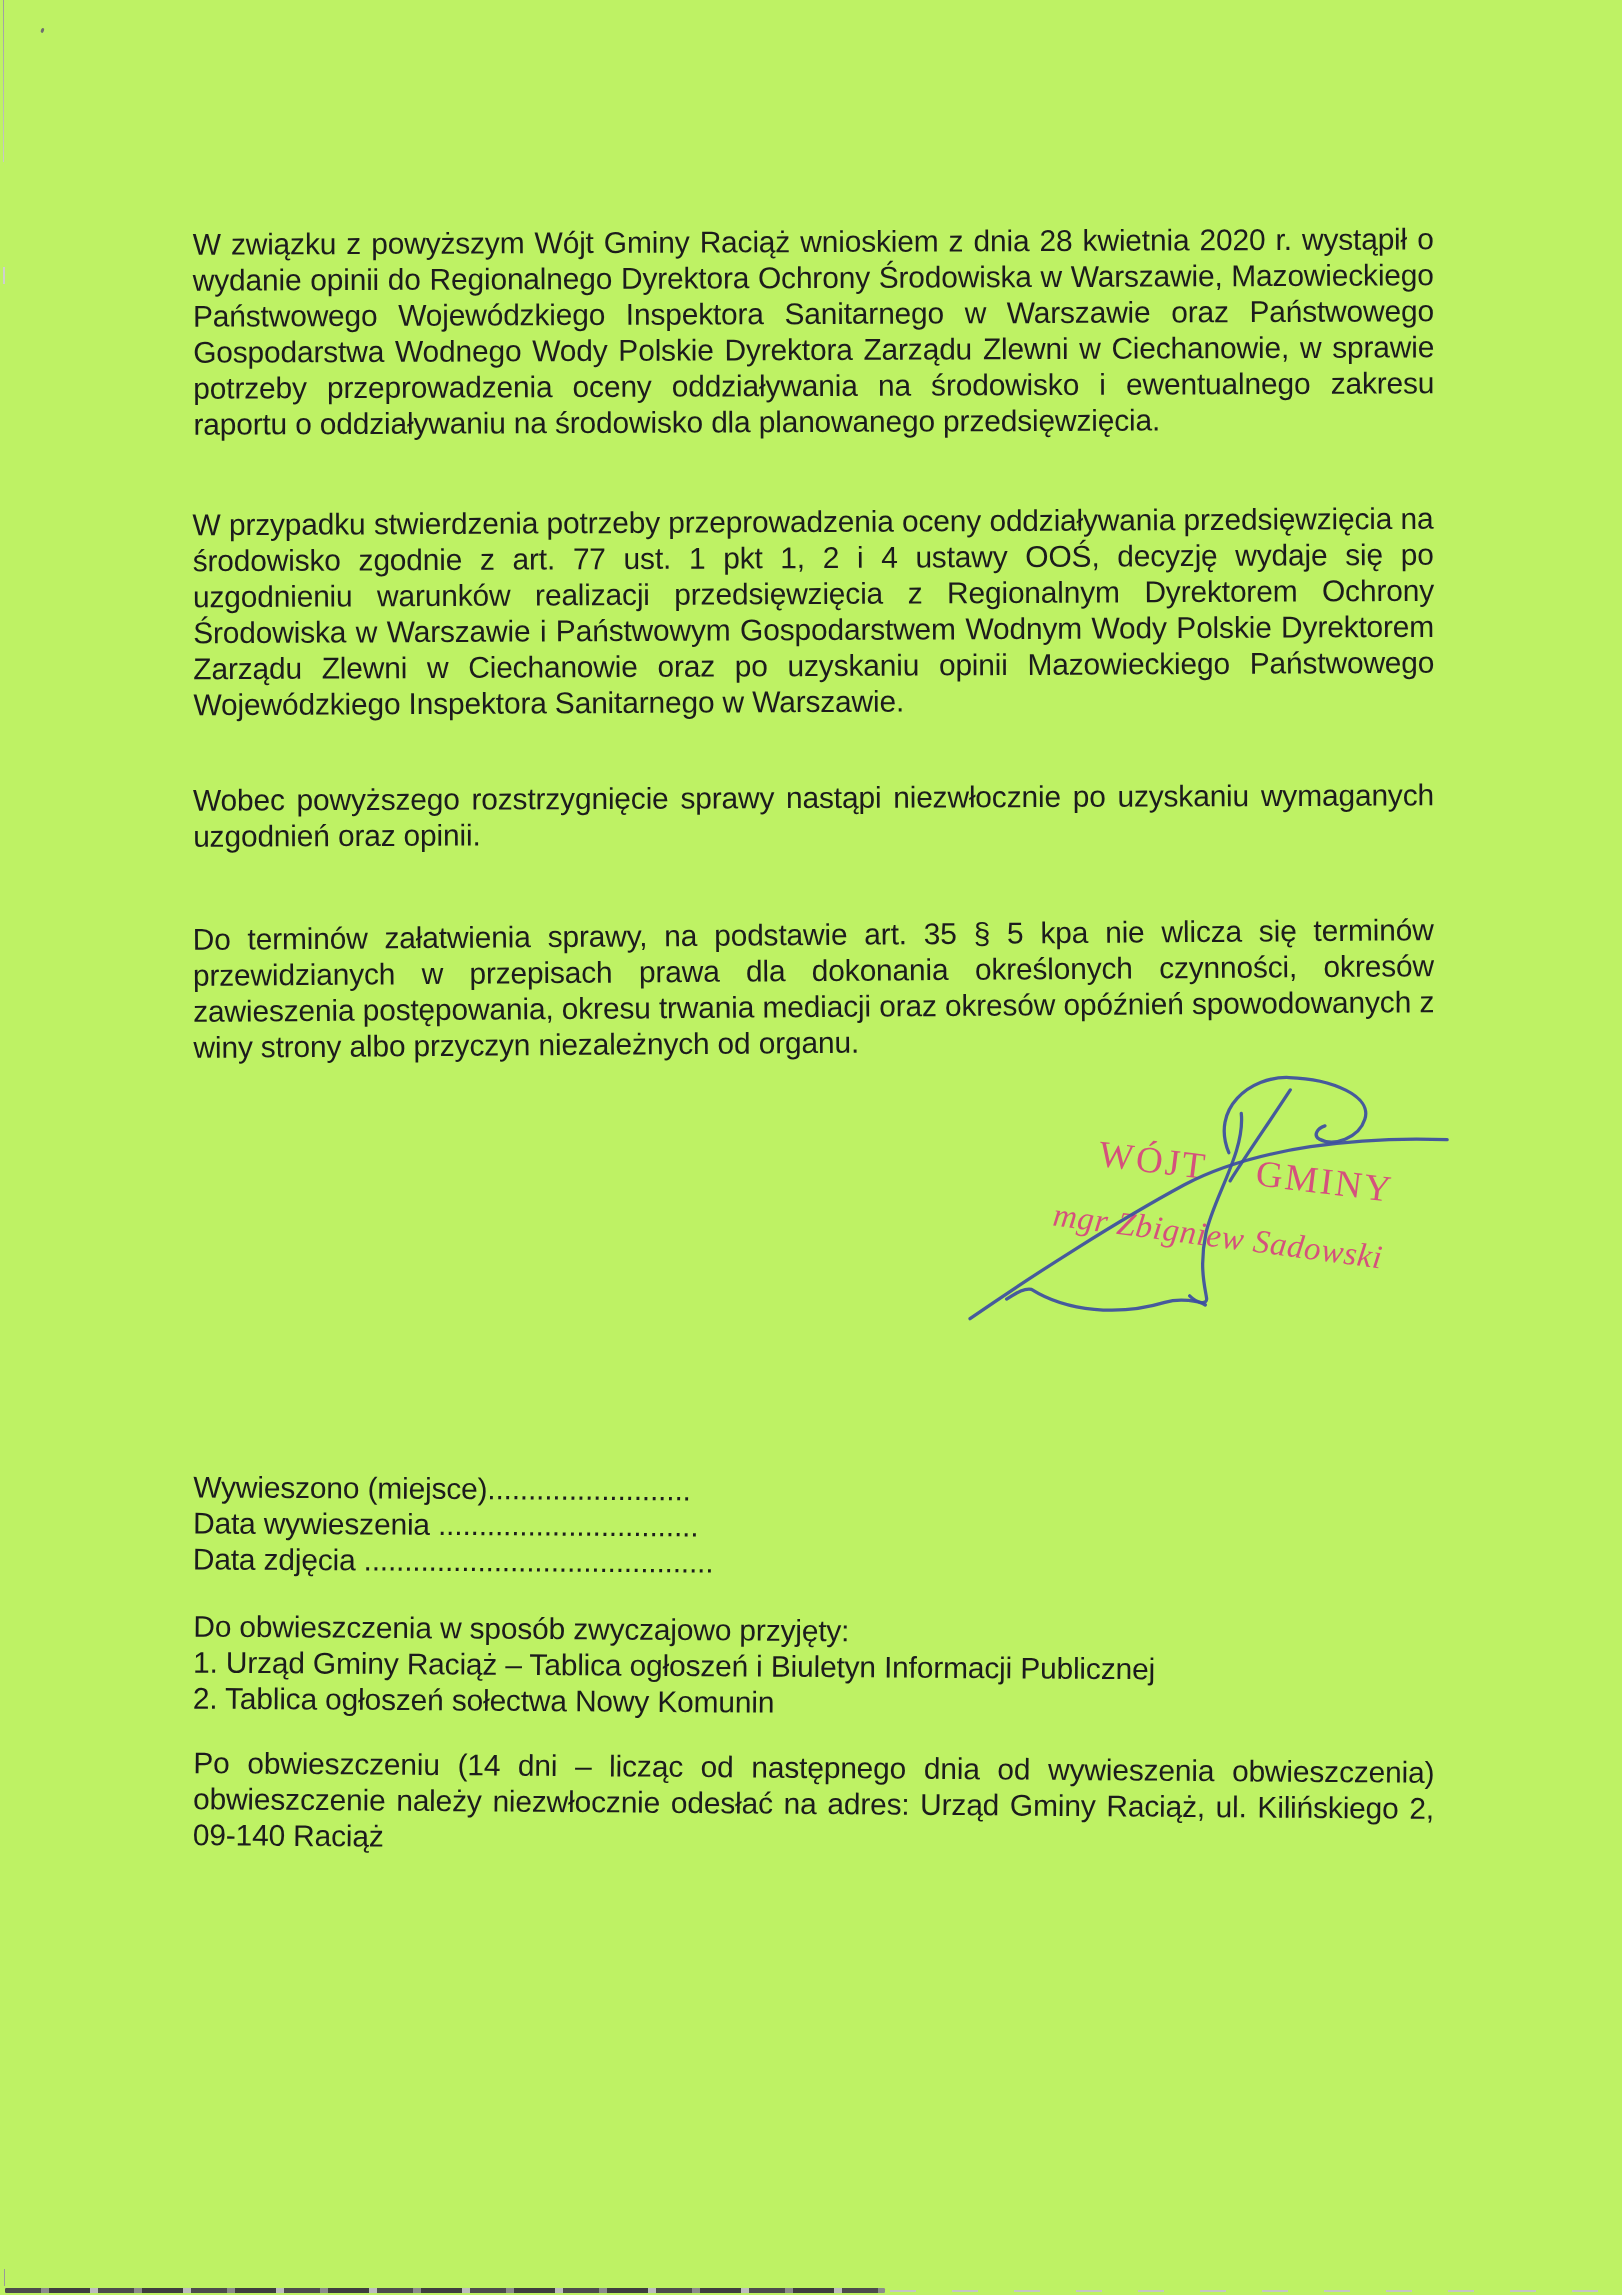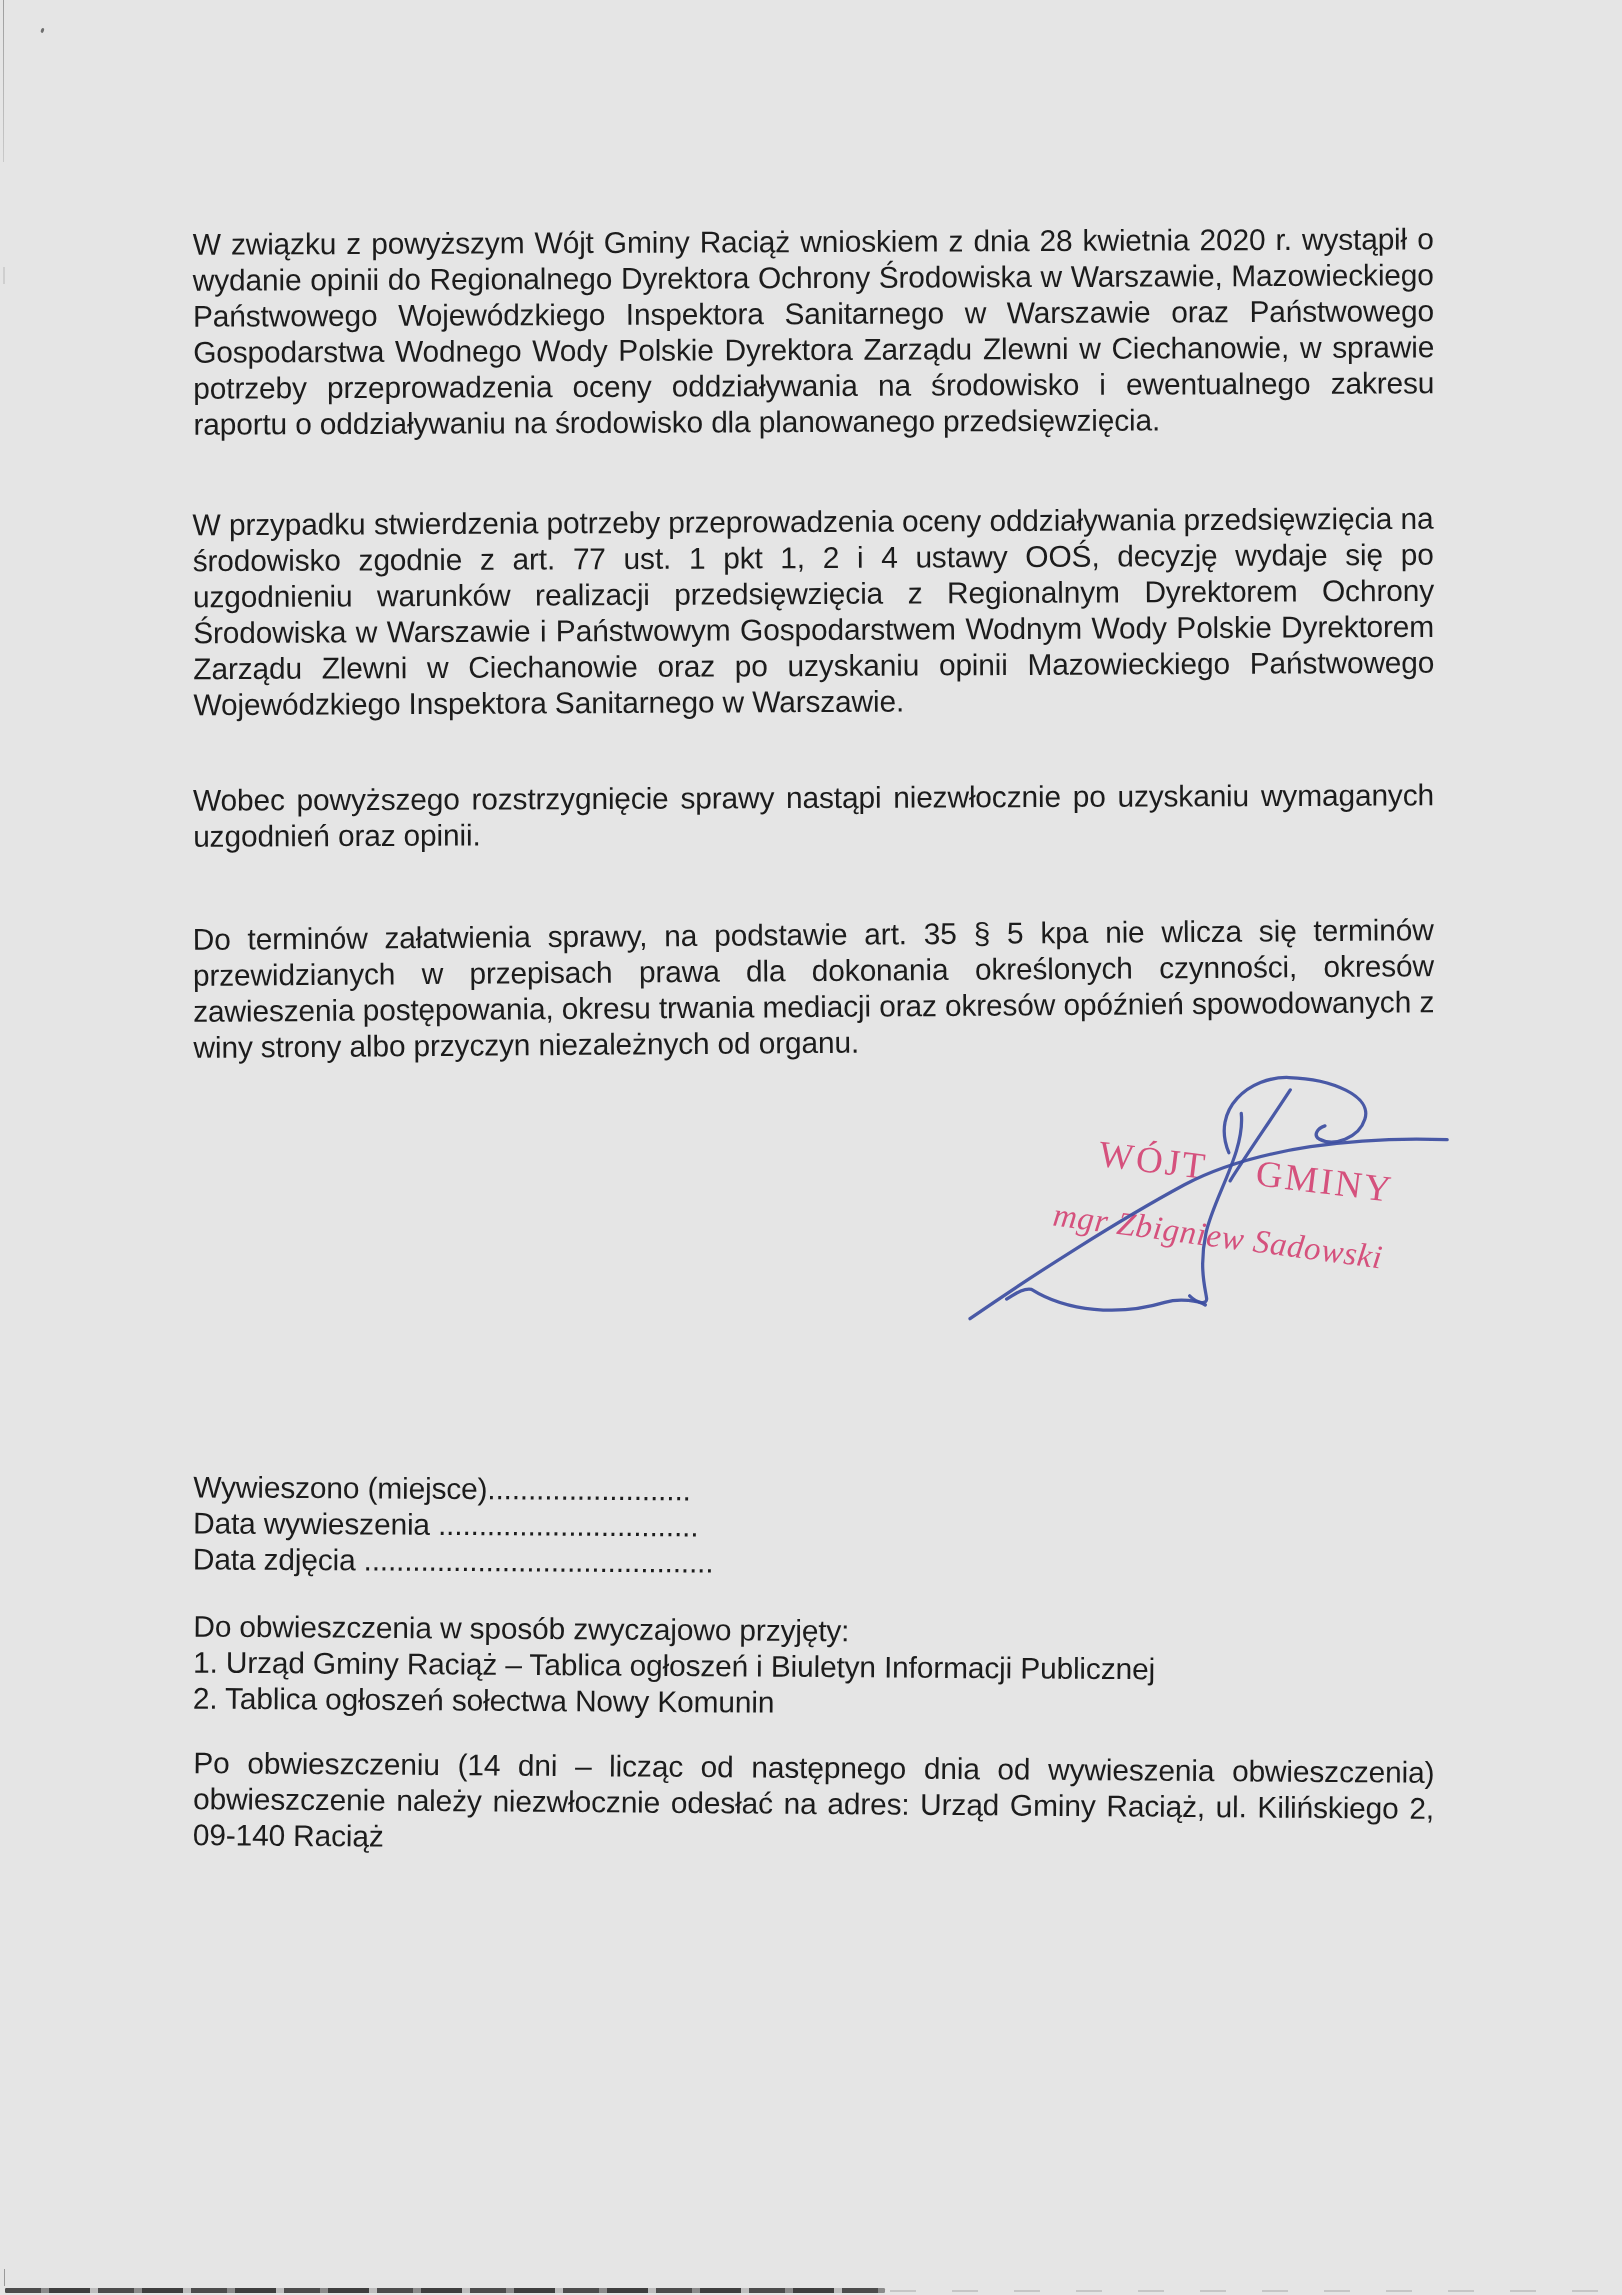--- a/index.html
+++ b/index.html
@@ -102,21 +102,21 @@
   }
   .bottom-strip-faint{
     position:absolute;left:890px;top:2290px;width:720px;height:2px;
     background:repeating-linear-gradient(90deg,
       #c6c6c6 0 26px,transparent 26px 62px);
   }
 </style>
 </head>
 <body>
 
-<div class="page" style="background: #e5e5e5; color: rgb(28, 28, 28);">
+<div class="page" style="background: #bef264; color: rgb(28, 28, 28);">
 
   <div class="edge-left-top"></div>
   <div class="edge-left-mid"></div>
   <div class="speck-top"></div>
   <div class="edge-left-bottom"></div>
   <div class="bottom-strip"></div>
   <div class="bottom-strip-faint"></div>
 
   <div class="para p1">W związku z powyższym Wójt Gminy Raciąż wnioskiem z dnia 28 kwietnia 2020 r. wystąpił o wydanie opinii do Regionalnego Dyrektora Ochrony Środowiska w Warszawie, Mazowieckiego Państwowego Wojewódzkiego Inspektora Sanitarnego w Warszawie oraz Państwowego Gospodarstwa Wodnego Wody Polskie Dyrektora Zarządu Zlewni w Ciechanowie, w sprawie potrzeby przeprowadzenia oceny oddziaływania na środowisko i ewentualnego zakresu raportu o oddziaływaniu na środowisko dla planowanego przedsięwzięcia.</div>
 

